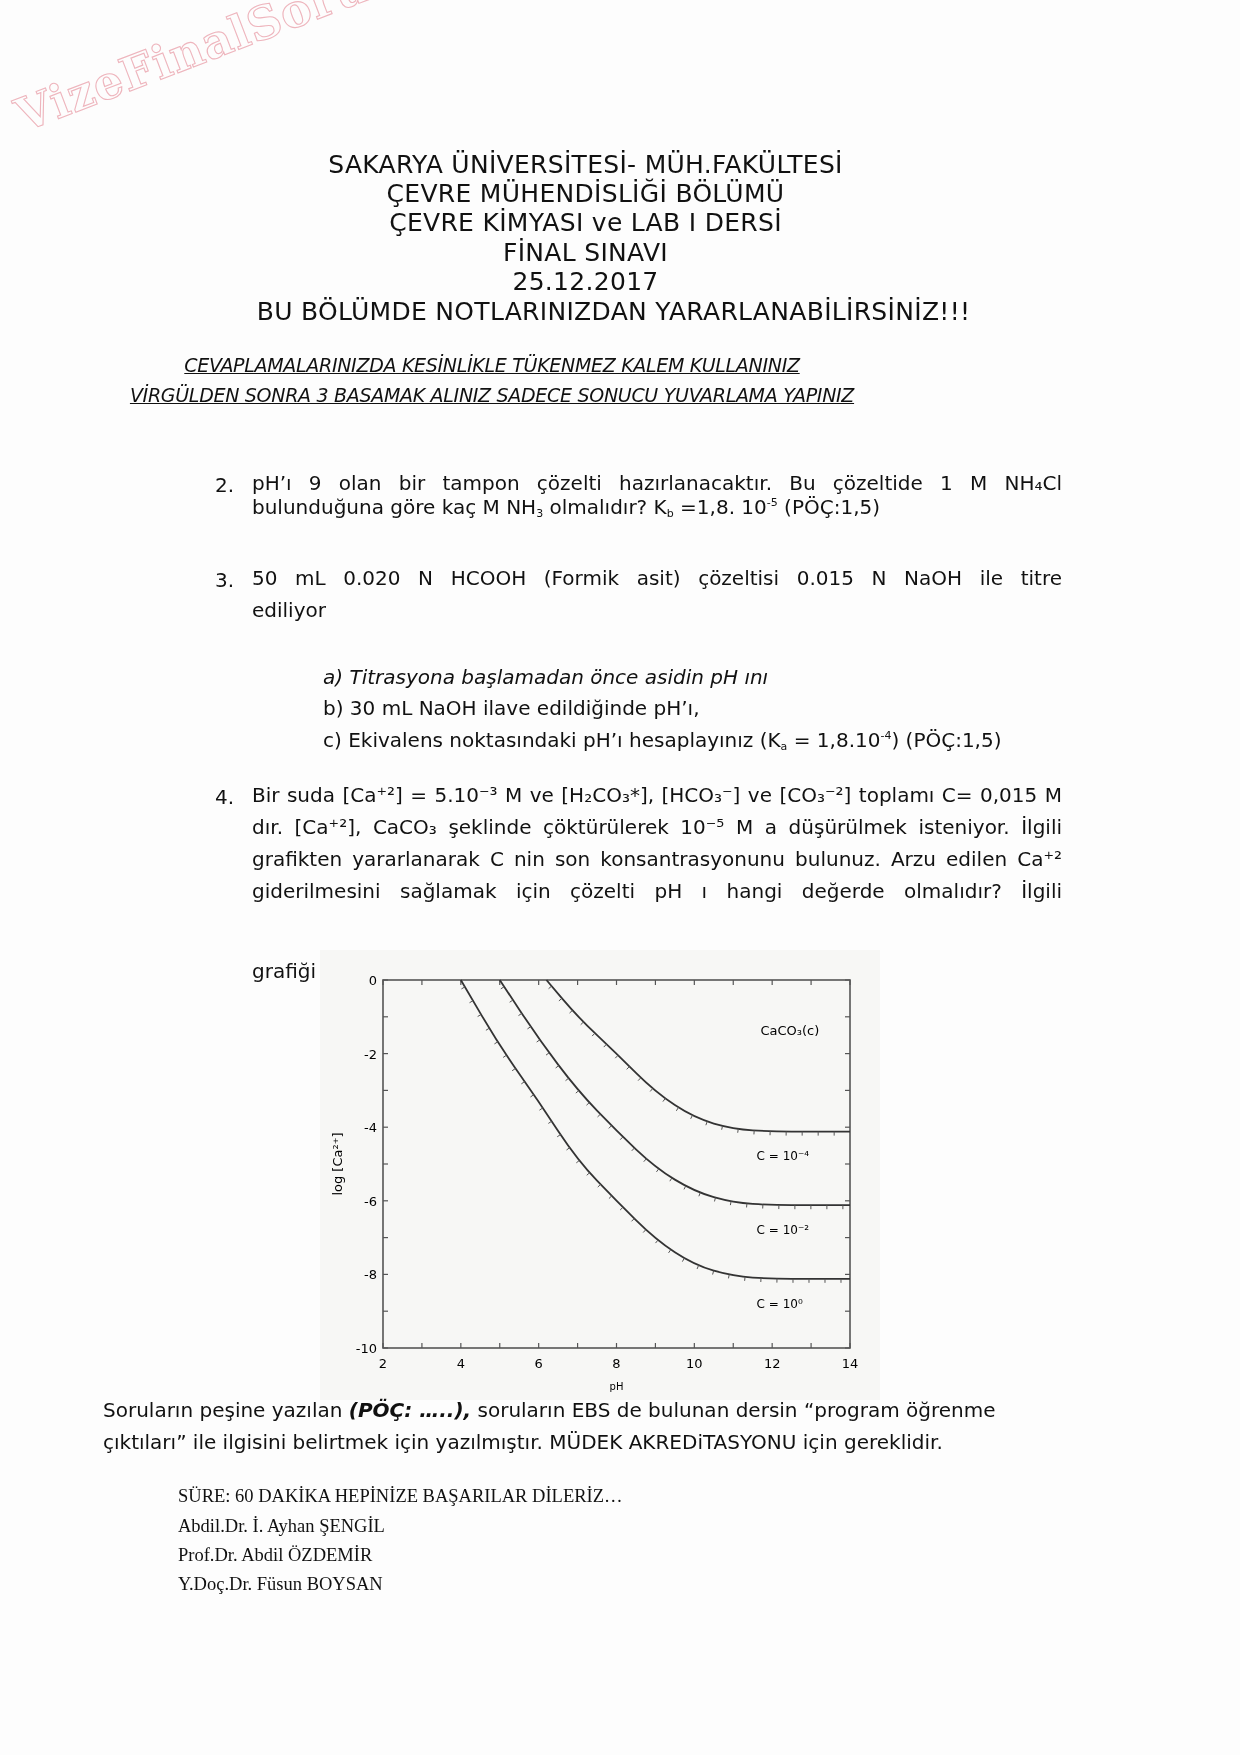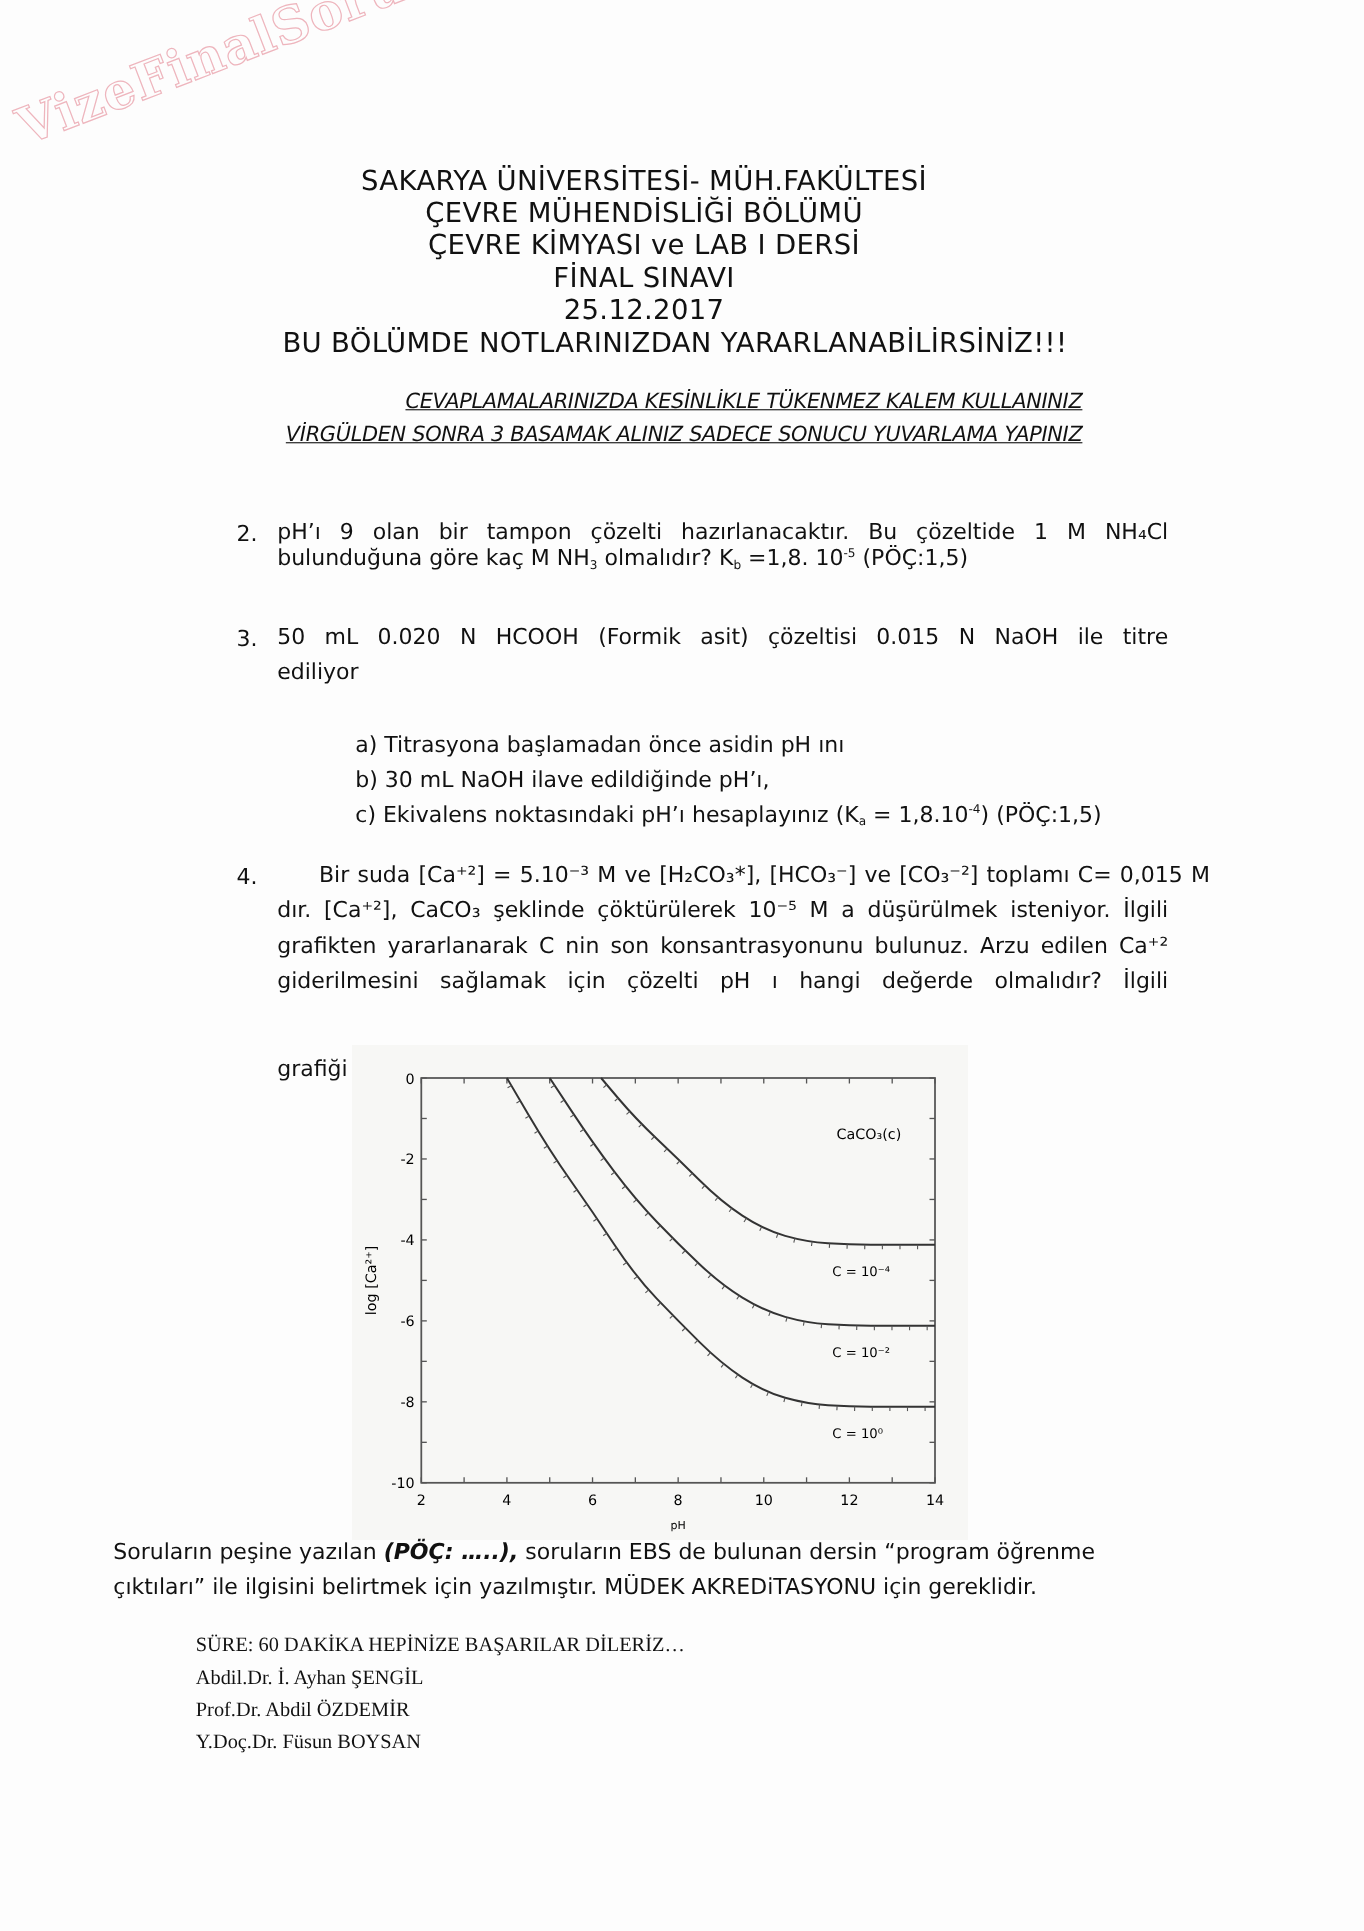--- a/index.html
+++ b/index.html
@@ -2,21 +2,21 @@
 <html><head>
 <meta charset="utf-8">
 <style>
   html, body { margin:0; padding:0; }
   body { width:1240px; height:1755px; background:#fdfdfd; position:relative; overflow:hidden;
          font-family:"DejaVu Sans", sans-serif; color:#111; }
   .watermark { position:absolute; left:8px; top:92px; font-family:"DejaVu Serif", serif; font-weight:bold;
                font-size:46px; color:transparent; -webkit-text-stroke:1.1px #eeb5bd; transform:rotate(-21deg);
                transform-origin:left top; letter-spacing:1px; }
   .hdr { position:absolute; left:0; width:1171px; text-align:center; font-size:25px; letter-spacing:0.3px; }
-  .warn { position:absolute; left:0; width:984px; text-align:right; font-size:19px; font-style:italic;
+  .warn { position:absolute; left:0; width:984px; text-align:center; font-size:19px; font-style:italic;
           text-decoration:underline; letter-spacing:-0.3px; }
   .qnum { position:absolute; font-size:20px; }
   .qtext { position:absolute; left:252px; width:810px; font-size:20px; line-height:31.8px; text-align:justify; }
   .just { text-align-last:justify; }
   sub, sup { font-size:11px; }
   sup { vertical-align:8px; } sub { vertical-align:-3px; }
   .sub-item { position:absolute; left:323px; font-size:20px; }
   .note { position:absolute; left:103px; font-size:20px; line-height:31.5px; }
   .sig { position:absolute; left:178px; font-size:18.5px; line-height:29.5px;font-family:Liberation Serif, serif; }
   #chart-wrap { position:absolute; left:320px; top:950px; width:560px; height:450px; }
@@ -36,26 +36,26 @@
 <div class="warn" style="top:354px;">CEVAPLAMALARINIZDA KESİNLİKLE TÜKENMEZ KALEM KULLANINIZ</div>
 <div class="warn" style="top:384px;">VİRGÜLDEN SONRA 3 BASAMAK ALINIZ SADECE SONUCU YUVARLAMA YAPINIZ</div>
 
 <div class="qnum" style="left:215px; top:473px;">2.</div>
 <div class="qtext just" style="top:468px;">pH’ı 9 olan bir tampon çözelti hazırlanacaktır. Bu çözeltide  1 M NH₄Cl</div>
 <div class="qtext" style="top:487px;"><span>bulunduğuna göre kaç M NH</span><sub>3</sub><span> olmalıdır? K</span><sub>b</sub><span> =1,8. 10</span><sup>-5</sup><span> (PÖÇ:1,5)</span></div>
 
 <div class="qnum" style="left:215px; top:568px;">3.</div>
 <div class="qtext just" style="top:563px;">50 mL 0.020 N HCOOH (Formik asit) çözeltisi 0.015 N NaOH ile titre</div>
 <div class="qtext" style="top:595px;">ediliyor</div>
-<div class="sub-item" style="top:665px;">a)  Titrasyona başlamadan önce asidin pH ını</div>
+<div class="sub-item" style="top:665px;font-style:italic;">a)  Titrasyona başlamadan önce asidin pH ını</div>
 <div class="sub-item" style="top:696px;">b) 30 mL NaOH ilave edildiğinde pH’ı,</div>
 <div class="sub-item" style="top:728px;"><span>c)  Ekivalens noktasındaki pH’ı hesaplayınız   (K</span><sub>a</sub><span> = 1,8.10</span><sup>-4</sup><span>) (PÖÇ:1,5)</span></div>
 
 <div class="qnum" style="left:215px; top:785px;">4.</div>
-<div class="qtext just" style="top:780px;margin-left:38px;">Bir suda [Ca⁺²] = 5.10⁻³ M  ve [H₂CO₃*], [HCO₃⁻] ve [CO₃⁻²] toplamı C= 0,015 M</div>
+<div class="qtext just" style="top:780px;">Bir suda [Ca⁺²] = 5.10⁻³ M  ve [H₂CO₃*], [HCO₃⁻] ve [CO₃⁻²] toplamı C= 0,015 M</div>
 <div class="qtext just" style="top:812px;">dır. [Ca⁺²], CaCO₃ şeklinde çöktürülerek 10⁻⁵ M a düşürülmek isteniyor. İlgili</div>
 <div class="qtext just" style="top:844px;">grafikten yararlanarak C nin son konsantrasyonunu bulunuz. Arzu edilen Ca⁺²</div>
 <div class="qtext just" style="top:876px;">giderilmesini sağlamak için çözelti pH ı hangi değerde olmalıdır? İlgili</div>
 <div class="qtext" style="top:956px;">grafiği kullanarak bulunuz (PÖÇ:1,5) .</div>
 
 <div id="chart-wrap">
   <svg id="chart" width="560" height="450" viewBox="0 0 560 450">
       <rect x="0" y="0" width="560" height="450" fill="#f7f7f5"></rect>
       <rect x="63" y="30" width="467" height="368" fill="none" stroke="#555" stroke-width="1.6"></rect>
       <line x1="63" y1="398" x2="63" y2="393" stroke="#555" stroke-width="1.2"></line>

